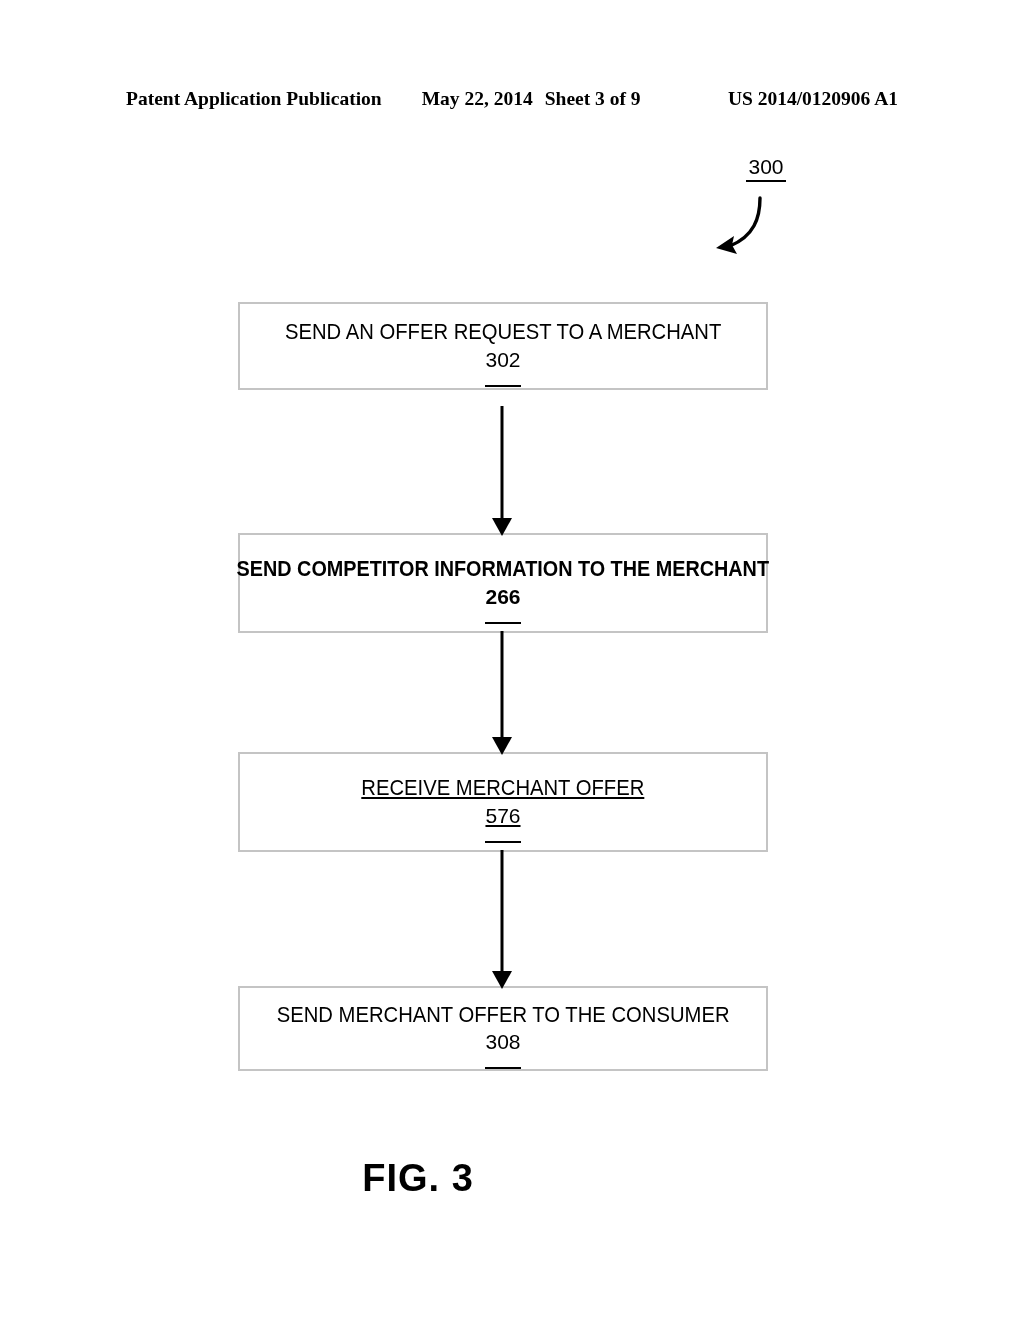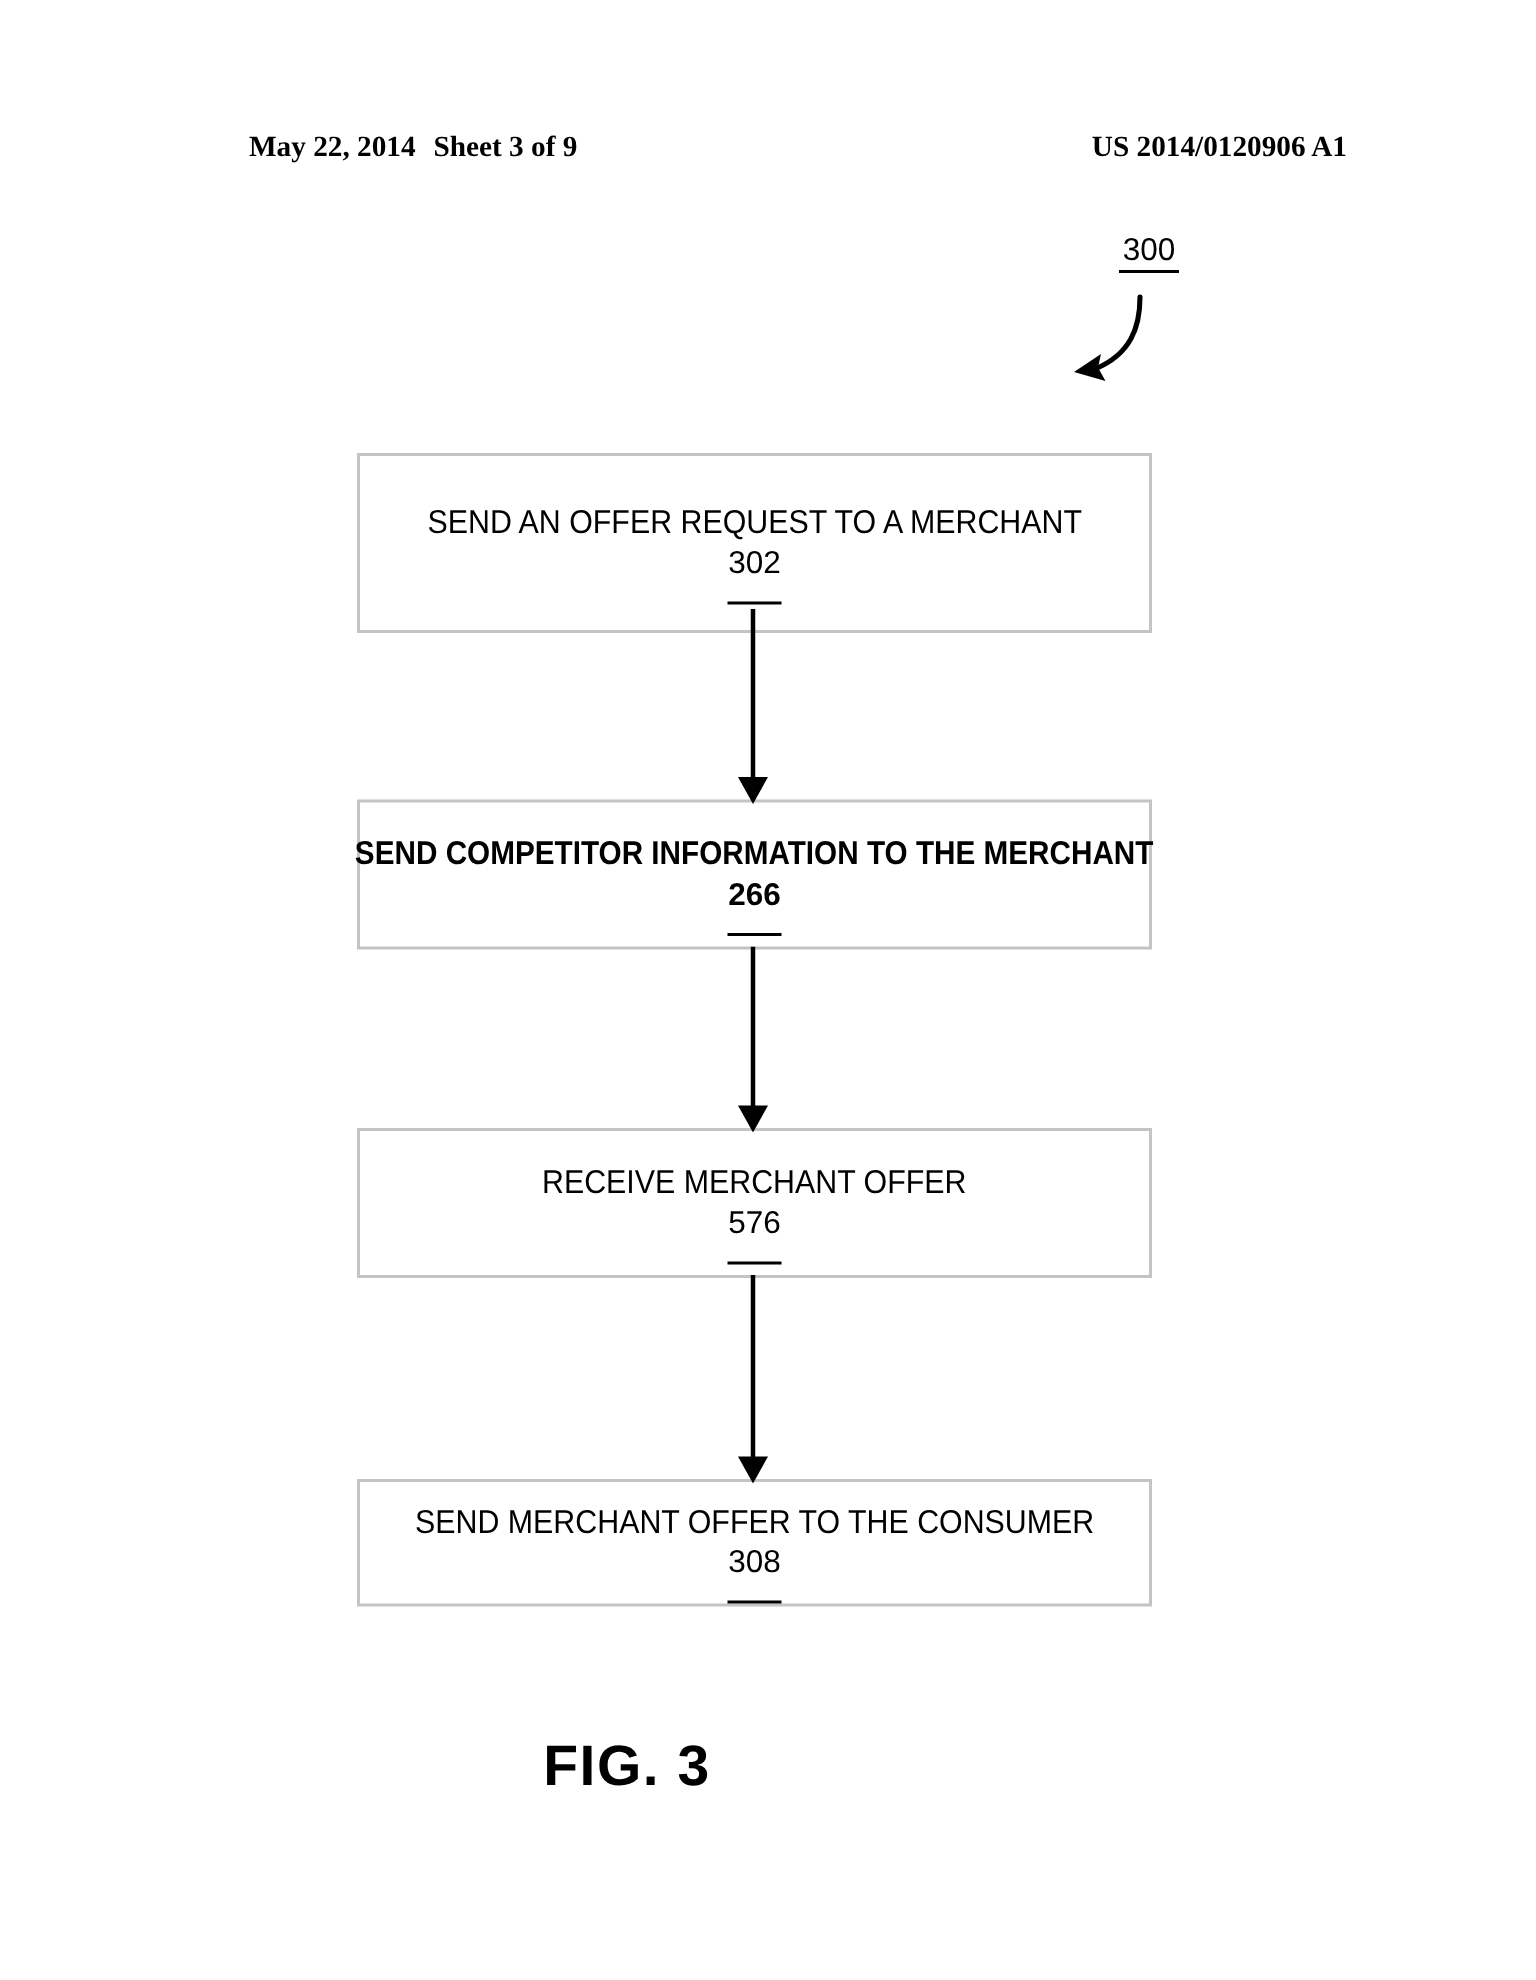--- a/index.html
+++ b/index.html
@@ -91,23 +91,23 @@
     line-height: 1.15;
     color: #000000;
     margin-top: 3px;
   }
   .flow-box .box-num span {
     border-bottom: 2px solid #000;
     padding-bottom: 14px;
   }
 
   
-  #box-302 { left: 238px; top: 302px; width: 530px; height: 120px; justify-content: center; }
+  #box-302 { left: 238px; top: 302px; width: 530px; height: 88px; justify-content: center; }
   #box-304 { left: 238px; top: 533px; width: 530px; height: 100px; font-weight: bold; }
-  #box-306 { left: 238px; top: 752px; width: 530px; height: 100px; }
+  #box-306 { left: 238px; top: 752px; width: 530px; height: 100px; text-decoration: underline; }
   #box-308 { left: 238px; top: 986px; width: 530px; height: 85px; }
 
   #box-304 .box-text { font-size: 22px; transform: scaleX(0.90); }
 
   
   .connector {
     position: absolute;
     left: 487px;
     width: 30px;
   }
@@ -126,20 +126,21 @@
     font-weight: bold;
     font-size: 38px;
     letter-spacing: 1px;
     color: #000000;
   }
 </style>
 </head>
 <body>
 
 <div class="page-header">
+  <span class="hdr-pub">Patent Application Publication</span>
   <span class="hdr-gap-1"></span>
   <span class="hdr-date">May 22, 2014</span>
   <span class="hdr-gap-2"></span>
   <span class="hdr-sheet">Sheet 3 of 9</span>
   <span class="hdr-gap-3"></span>
   <span class="hdr-num">US 2014/0120906 A1</span>
 </div>
 
 <div class="ref-label">
   <span>300</span>

